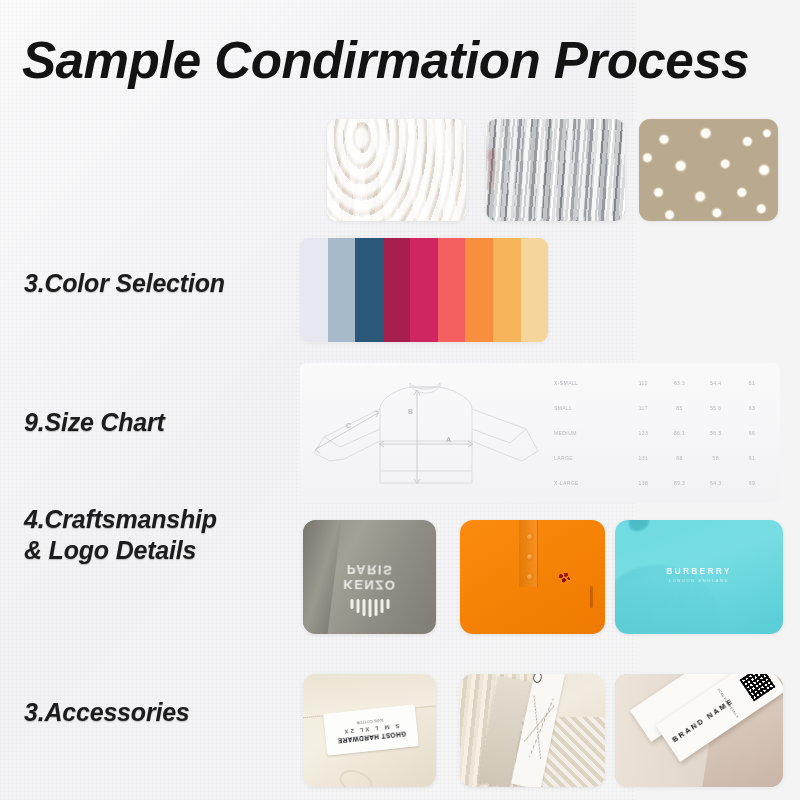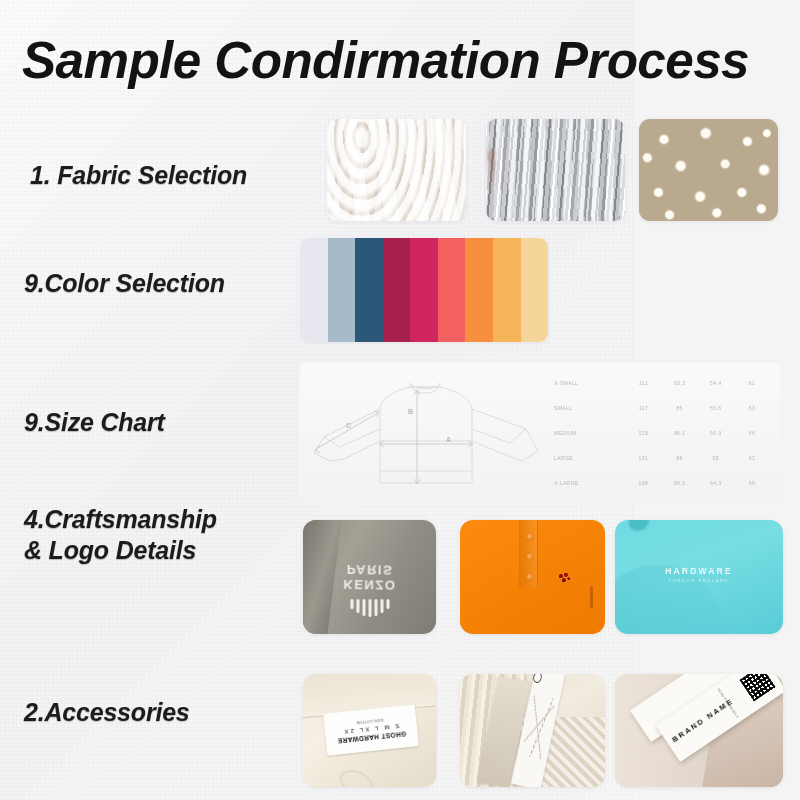--- a/index.html
+++ b/index.html
@@ -413,26 +413,25 @@
     letter-spacing: 0.4px; white-space: nowrap;
   }
 </style>
 </head>
 <body>
 
 <div id="page">
 
   <div class="title">Sample Condirmation Process</div>
 
-  <div class="row-label lab1">1. Fabric Selection</div>
-  <div class="row-label lab2">9.Color Selection</div>
+  <div class="row-label lab2">3.Color Selection</div>
   <div class="row-label lab3">9.Size Chart</div>
   <div class="row-label lab4">4.Craftsmanship
 &amp; Logo Details</div>
-  <div class="row-label lab5">2.Accessories</div>
+  <div class="row-label lab5">3.Accessories</div>
 
   <div class="card fab fab1 knit"></div>
   <div class="card fab fab2 wave"></div>
   <div class="card fab fab3 boucle"></div>
 
   <div id="palette">
     <div class="swatch" style="background: rgb(231, 231, 240);"></div>
     <div class="swatch" style="background: rgb(166, 186, 201);"></div>
     <div class="swatch" style="background: rgb(43, 88, 120);"></div>
     <div class="swatch" style="background: rgb(167, 31, 78);"></div>
@@ -545,21 +544,21 @@
     <div class="btn" style="top:34px"></div>
     <div class="btn" style="top:54px"></div>
     <div class="logo"></div>
     <div class="seam"></div>
   </div>
 
   <div class="card cft cft3 burb">
     <div class="nub"></div>
     <div class="shoulder"></div>
     <div class="brandmark">
-      <div class="b1">HARDWARE</div>
+      <div class="b1">BURBERRY</div>
       <div class="b2">LONDON ENGLAND</div>
     </div>
   </div>
 
   <div class="card acc acc1 carelabel">
     <div class="hoodfold"></div>
     <div class="drawcord"></div>
     <div class="tag">
       <div class="inner">
         <div class="brand">GHOST HARDWARE</div>

